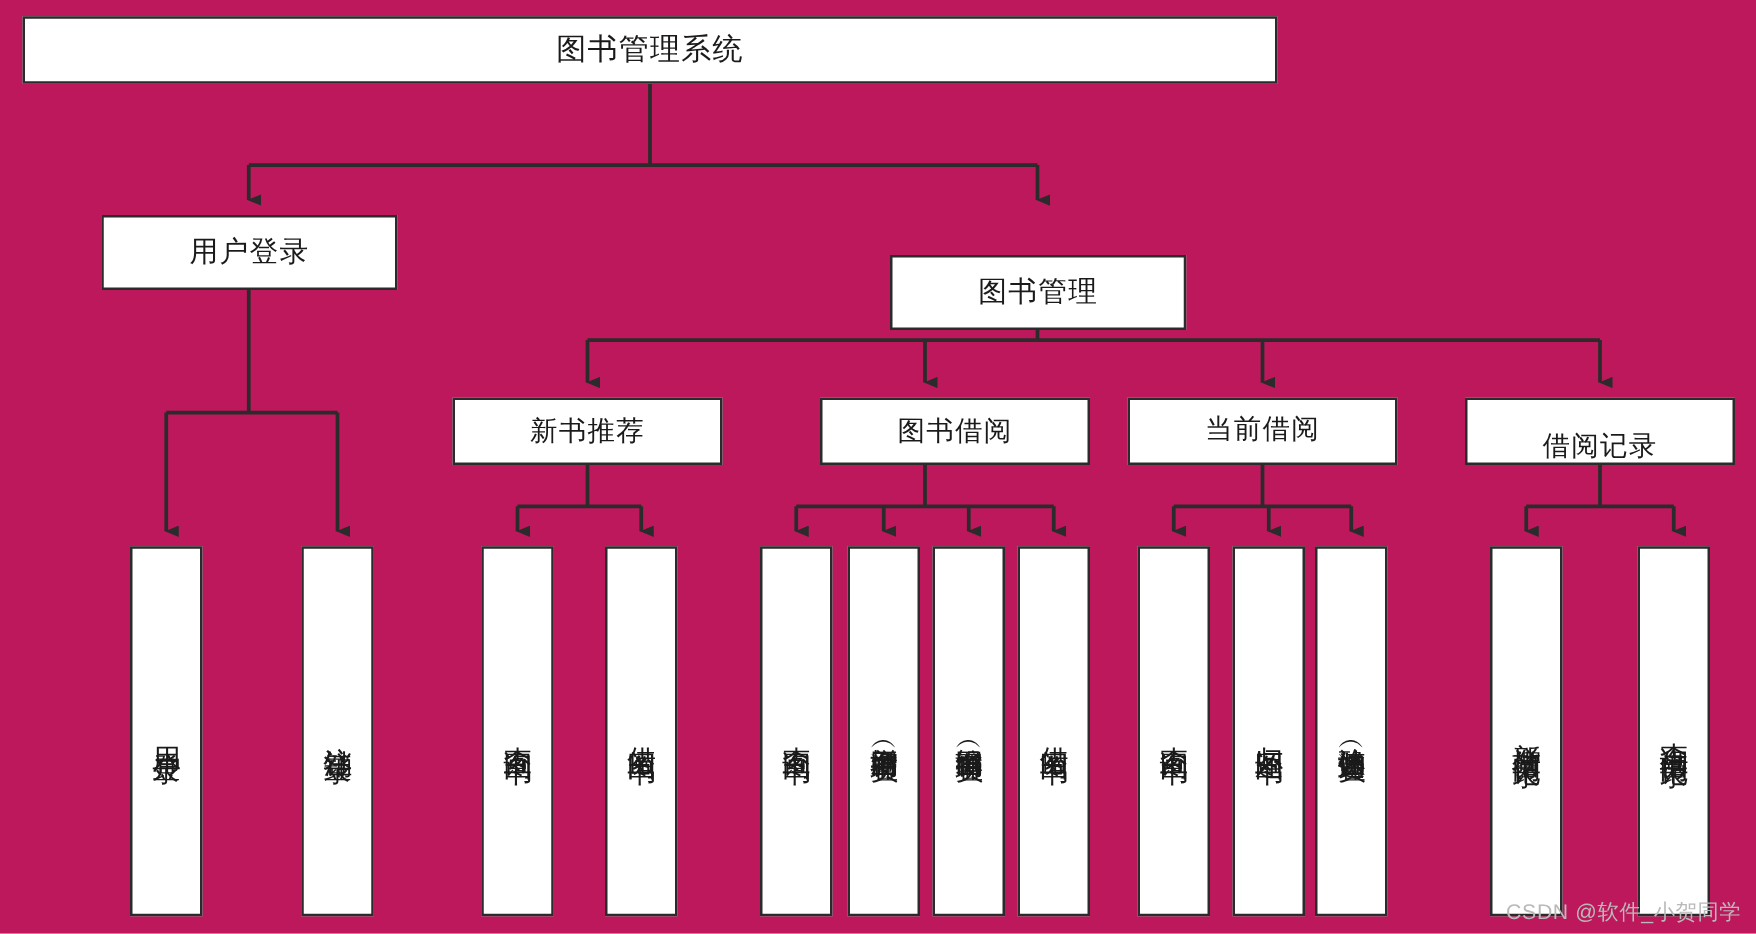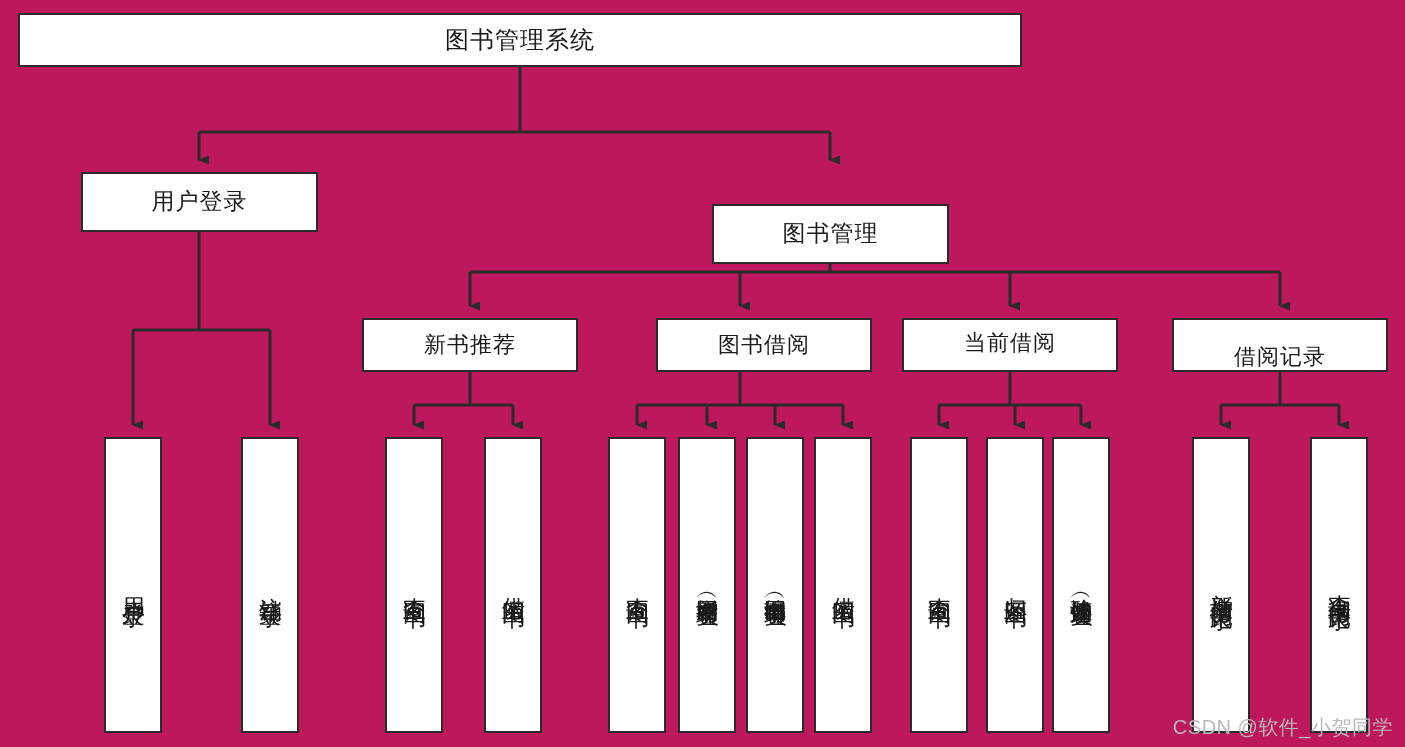--- a/index.html
+++ b/index.html
@@ -65,21 +65,21 @@
     max-height: 100%;
   }
   .node.leaf.tall-text .node-label {
     font-size: 22px;
     letter-spacing: 1px;
   }
   #watermark {
     position: absolute;
     right: 12px;
     bottom: 6px;
-    font-size: 20px;
+    font-size: 17px;
     color: #b9b9b9;
     letter-spacing: 0.5px;
     user-select: none;
   }
 </style>
 </head>
 <body>
 
 <div id="diagram-root">
 

